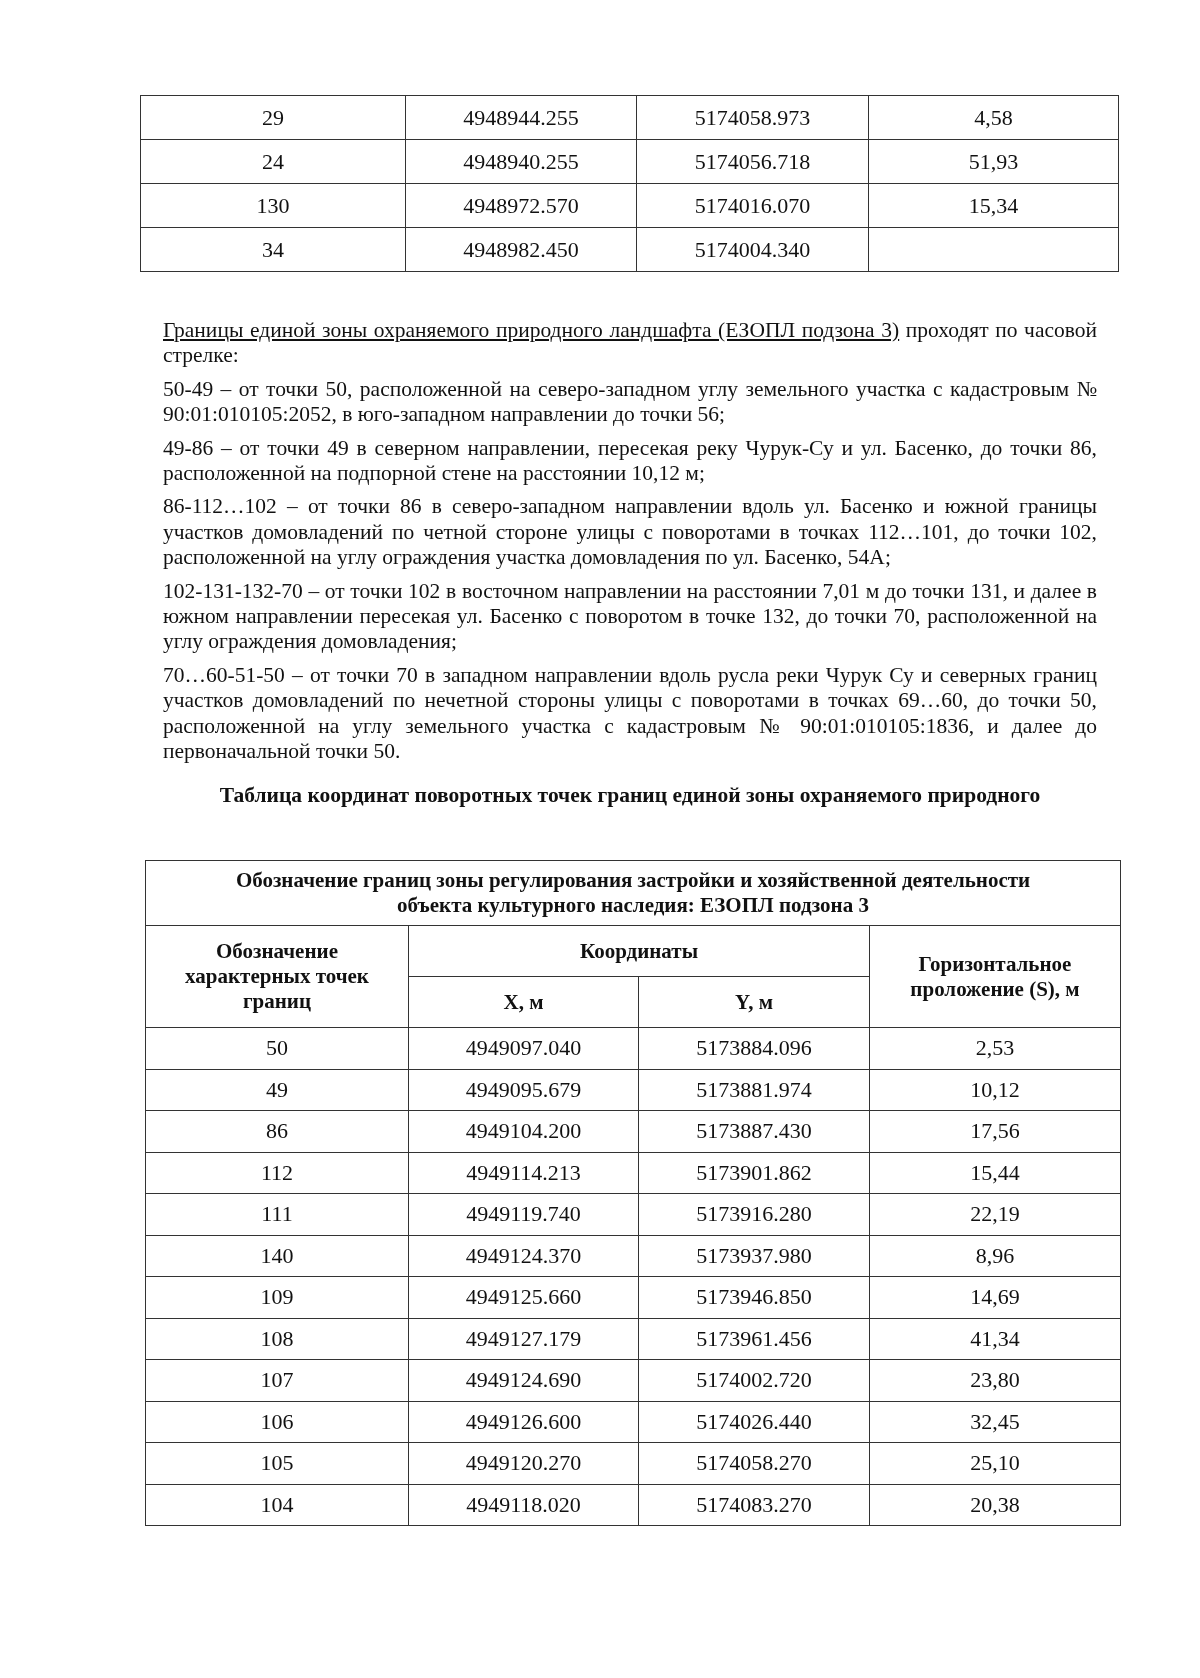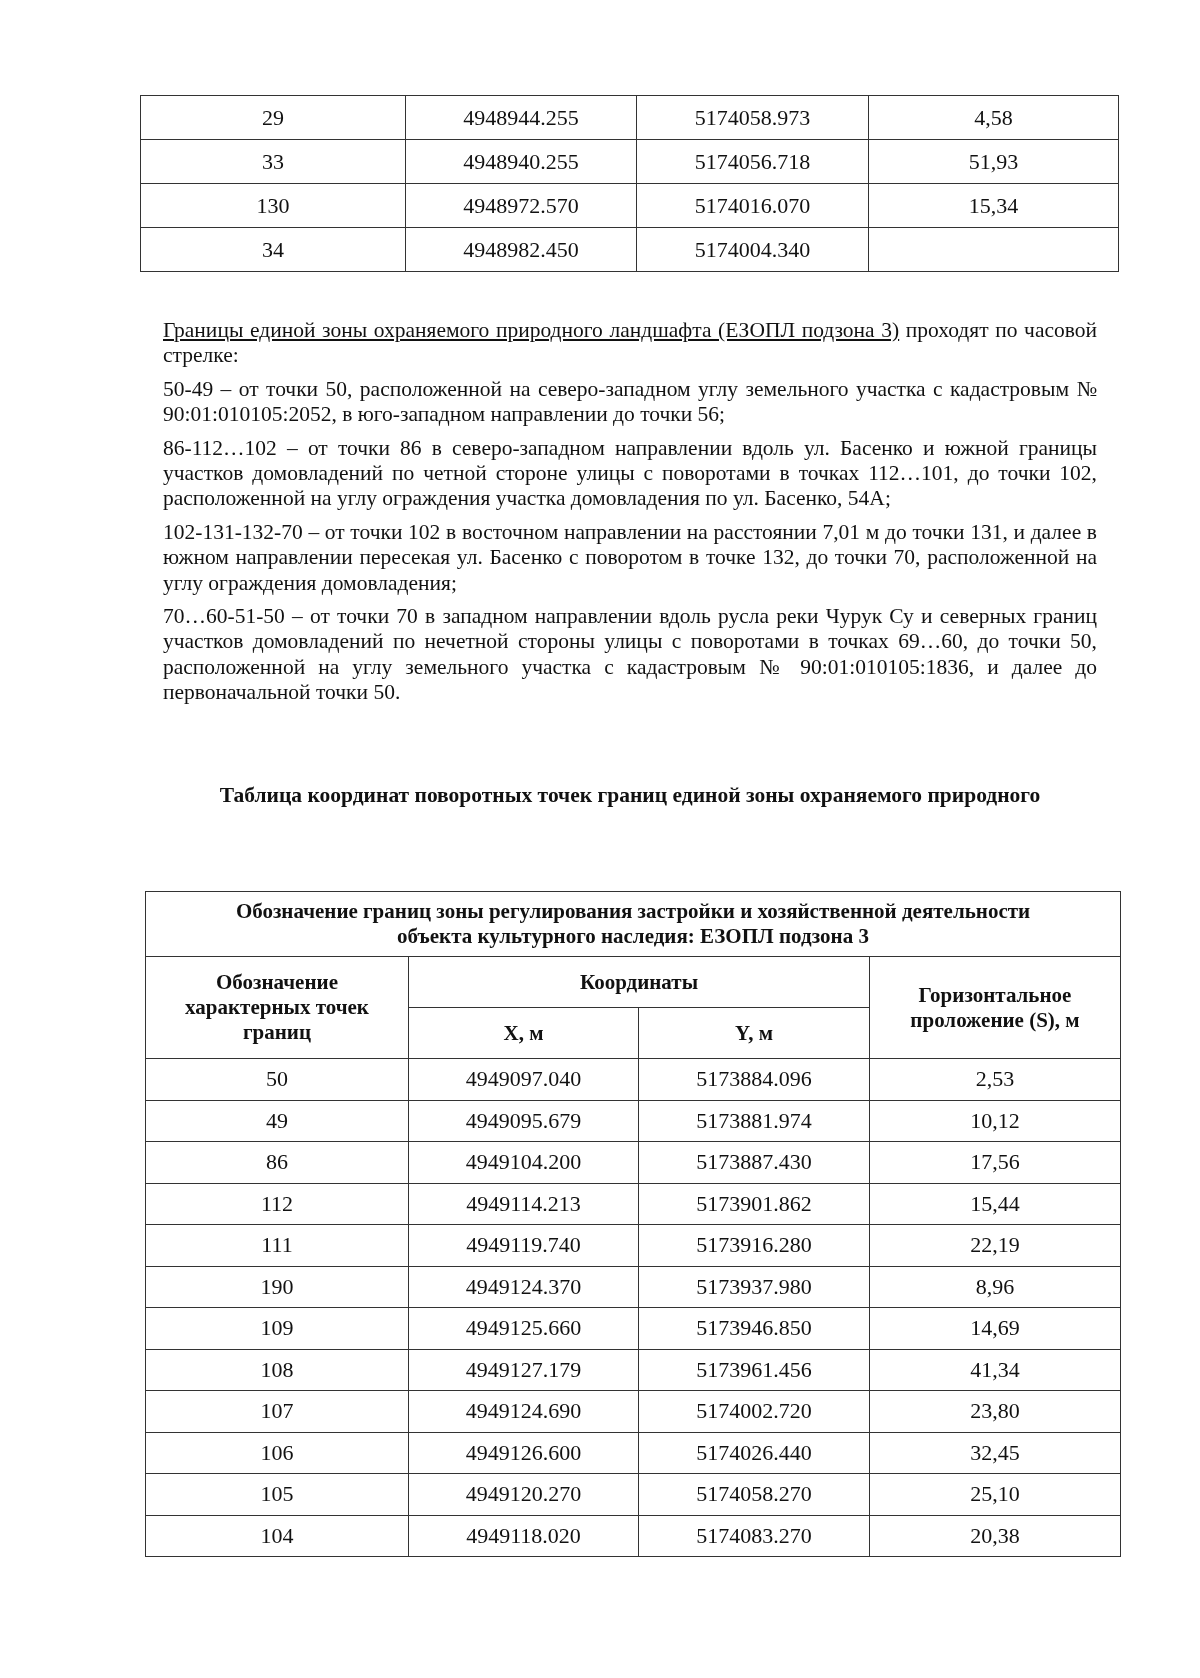--- a/index.html
+++ b/index.html
@@ -28,21 +28,21 @@
     .text-block p { margin: 8px; text-align: justify; text-align-last: left; }
     .underline { text-decoration: underline; }
 
     
     .table-caption {
       position: absolute; left: 140px; top: 782px; width: 980px;
       text-align: center; font-weight: bold; font-size: 21.5px; line-height: 26px;
     }
 
     
-    .main-table { position: absolute; left: 145px; top: 891px; width: 975px; }
+    .main-table { position: absolute; left: 145px; top: 860px; width: 975px; }
     .main-table col.c1 { width: 263px; }
     .main-table col.c2 { width: 230px; }
     .main-table col.c3 { width: 231px; }
     .main-table col.c4 { width: 251px; }
     .main-table th { font-weight: bold; font-size: 21px; line-height: 25px; }
     .main-table th.title-cell { height: 64px; }
     .main-table th.coords-cell { height: 50px; }
     .main-table th.xy-cell { height: 50px; margin-top: 20px; }
     .main-table td { height: 40.5px; font-size: 22px; }
   </style>
@@ -59,21 +59,21 @@
         <col class="c4">
       </colgroup>
     <tbody>
       <tr>
         <td>29</td>
         <td>4948944.255</td>
         <td>5174058.973</td>
         <td>4,58</td>
       </tr>
       <tr>
-        <td>33</td>
+        <td>24</td>
         <td>4948940.255</td>
         <td>5174056.718</td>
         <td>51,93</td>
       </tr>
       <tr>
         <td>130</td>
         <td>4948972.570</td>
         <td>5174016.070</td>
         <td>15,34</td>
       </tr>
@@ -82,20 +82,21 @@
         <td>4948982.450</td>
         <td>5174004.340</td>
         <td></td>
       </tr>
     </tbody>
   </table>
 
   <div class="text-block">
     <p><span class="underline">Границы единой зоны охраняемого природного ландшафта (ЕЗОПЛ подзона 3)</span><span> проходят по часовой стрелке:</span></p>
     <p>50-49 – от точки 50, расположенной на северо-западном углу земельного участка с кадастровым № 90:01:010105:2052, в юго-западном направлении до точки 56;</p>
+    <p>49-86 – от точки 49 в северном направлении, пересекая реку Чурук-Су и ул. Басенко, до точки 86, расположенной на подпорной стене на расстоянии 10,12 м;</p>
     <p>86-112…102 – от точки 86 в северо-западном направлении вдоль ул. Басенко и южной границы участков домовладений по четной стороне улицы с поворотами в точках 112…101, до точки 102, расположенной на углу ограждения участка домовладения по ул. Басенко, 54А;</p>
     <p>102-131-132-70 – от точки 102 в восточном направлении на расстоянии 7,01 м до точки 131, и далее в южном направлении пересекая ул. Басенко с поворотом в точке 132, до точки 70, расположенной на углу ограждения домовладения;</p>
     <p>70…60-51-50 – от точки 70 в западном направлении вдоль русла реки Чурук Су и северных границ участков домовладений по нечетной стороны улицы с поворотами в точках 69…60, до точки 50, расположенной на углу земельного участка с кадастровым № 90:01:010105:1836, и далее до первоначальной точки 50.</p>
   </div>
 
   <div class="table-caption">
     <div>Таблица координат поворотных точек границ единой зоны охраняемого природного</div>
   </div>
 
   <table class="main-table">
@@ -154,21 +155,21 @@
         <td>5173901.862</td>
         <td>15,44</td>
       </tr>
       <tr>
         <td>111</td>
         <td>4949119.740</td>
         <td>5173916.280</td>
         <td>22,19</td>
       </tr>
       <tr>
-        <td>190</td>
+        <td>140</td>
         <td>4949124.370</td>
         <td>5173937.980</td>
         <td>8,96</td>
       </tr>
       <tr>
         <td>109</td>
         <td>4949125.660</td>
         <td>5173946.850</td>
         <td>14,69</td>
       </tr>

